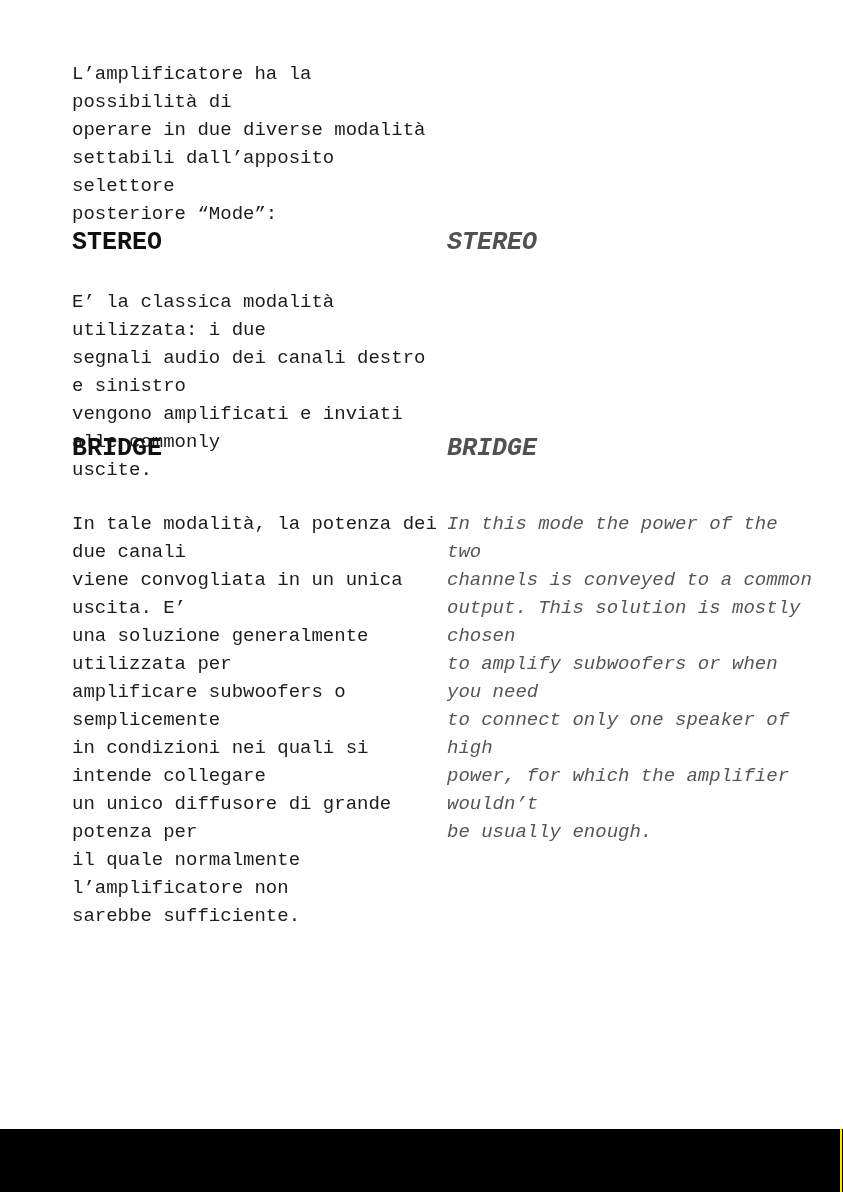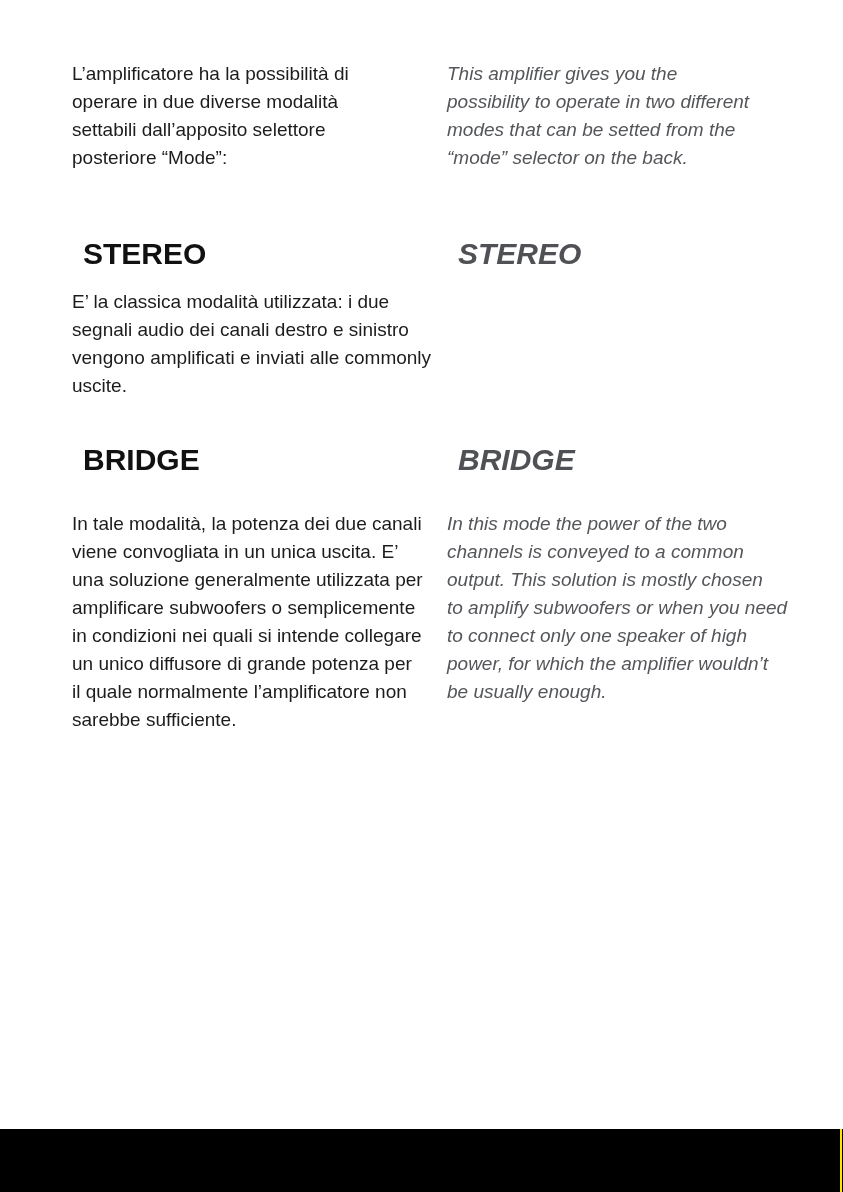--- a/index.html
+++ b/index.html
@@ -9,38 +9,39 @@
     width: 843px;
     height: 1192px;
     overflow: hidden;
     font-family: "Liberation Sans", "DejaVu Sans", sans-serif;
   }
   .page {
     position: relative;
     width: 843px;
     height: 1192px;
     background: #ffffff;
+    font-family: Liberation Mono, monospace;
   }
   .col-left  { position: absolute; left: 72px;  width: 372px; }
   .col-right { position: absolute; left: 447px; width: 372px; }
 
   .body-text {
     font-size: 19px;
     line-height: 28px;
     white-space: pre-line;
     margin: 0;
   }
   .it-text { color: #1c1c1c; }
   .en-text { color: #54565a; font-style: italic; }
 
   .heading {
-    font-size: 30px;
+    font-size: 25px;
     line-height: 30px;
     font-weight: bold;
-    margin: 11px;
+    margin: 0;
   }
   .heading.it-text { color: #111111; font-style: normal; }
   .heading.en-text { color: #4f5154; font-style: italic; }
 
   .row-intro        { top: 60px;  }
   .row-h-stereo     { top: 228px; }
   .row-p-stereo     { top: 288px; }
   .row-h-bridge     { top: 434px; }
   .row-p-bridge     { top: 510px; }
 
@@ -61,24 +62,20 @@
 </style>
 </head>
 <body>
 
 <div class="page">
 
   <p class="body-text it-text col-left row-intro">L’amplificatore ha la possibilità di
 operare in due diverse modalità
 settabili dall’apposito selettore
 posteriore “Mode”:</p>
-  <p class="body-text en-text col-right row-intro">This amplifier gives you the
-possibility to operate in two different
-modes that can be setted from the
-“mode” selector on the back.</p>
 
   <h2 class="heading it-text col-left row-h-stereo">STEREO</h2>
   <h2 class="heading en-text col-right row-h-stereo">STEREO</h2>
 
   <p class="body-text it-text col-left row-p-stereo">E’ la classica modalità utilizzata: i due
 segnali audio dei canali destro e sinistro
 vengono amplificati e inviati alle commonly
 uscite.</p>
 
   <h2 class="heading it-text col-left row-h-bridge">BRIDGE</h2>

